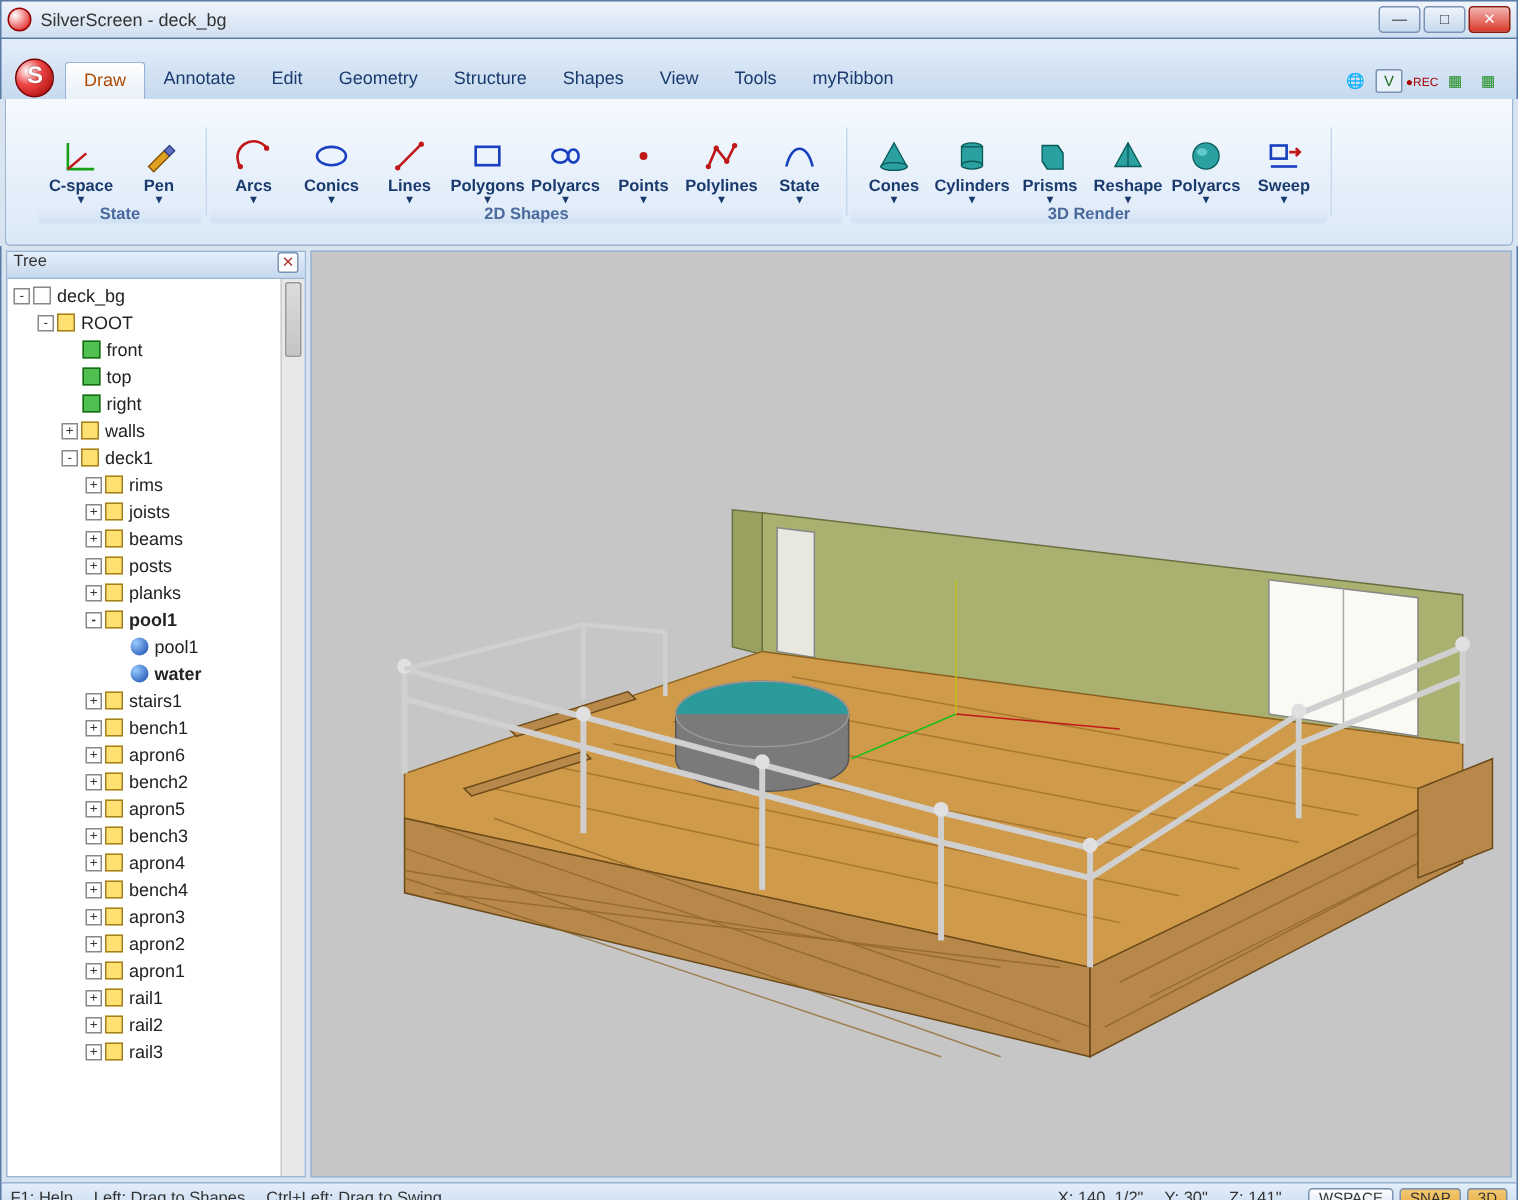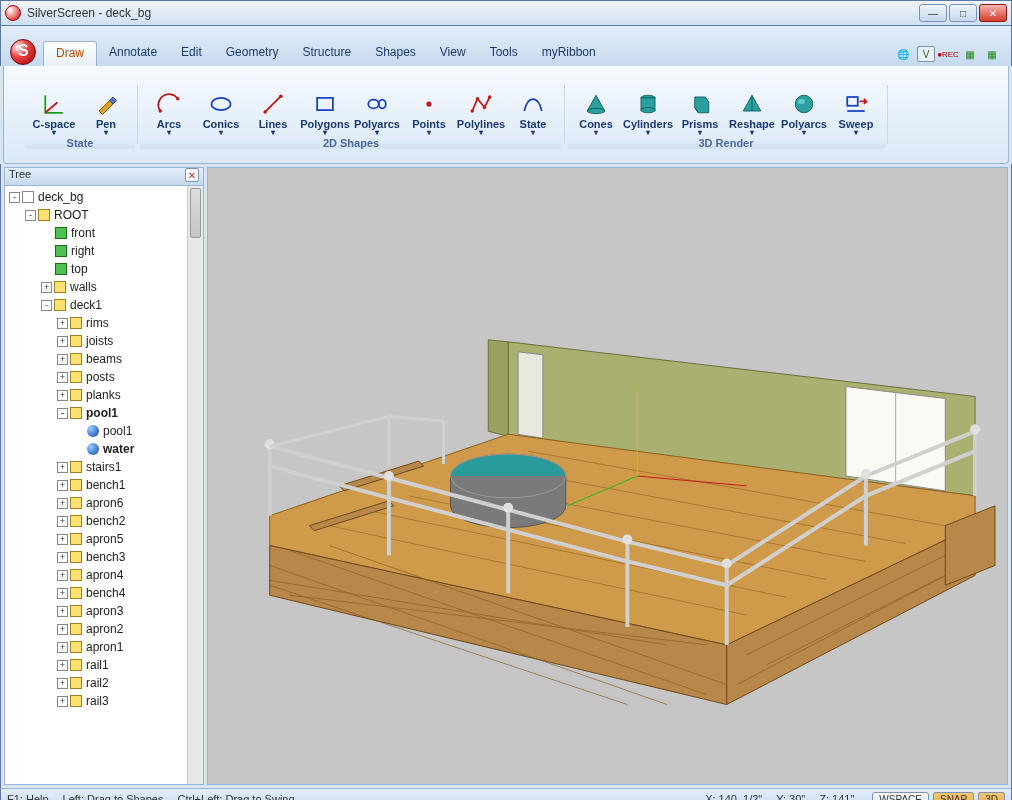--- a/index.html
+++ b/index.html
@@ -301,26 +301,26 @@
           <span>ROOT</span>
         </div>
         <div class="trow" style="padding-left: 36px;">
           <span class="tw"></span>
           <span class="ticon-sq green"></span>
           <span>front</span>
         </div>
         <div class="trow" style="padding-left: 36px;">
           <span class="tw"></span>
           <span class="ticon-sq green"></span>
-          <span>right</span>
+          <span>top</span>
         </div>
         <div class="trow" style="padding-left: 36px;">
           <span class="tw"></span>
           <span class="ticon-sq green"></span>
-          <span>top</span>
+          <span>right</span>
         </div>
         <div class="trow" style="padding-left: 36px;">
           <span class="expander">+</span>
           <span class="ticon-sq"></span>
           <span>walls</span>
         </div>
         <div class="trow" style="padding-left: 36px;">
           <span class="expander">-</span>
           <span class="ticon-sq"></span>
           <span>deck1</span>

